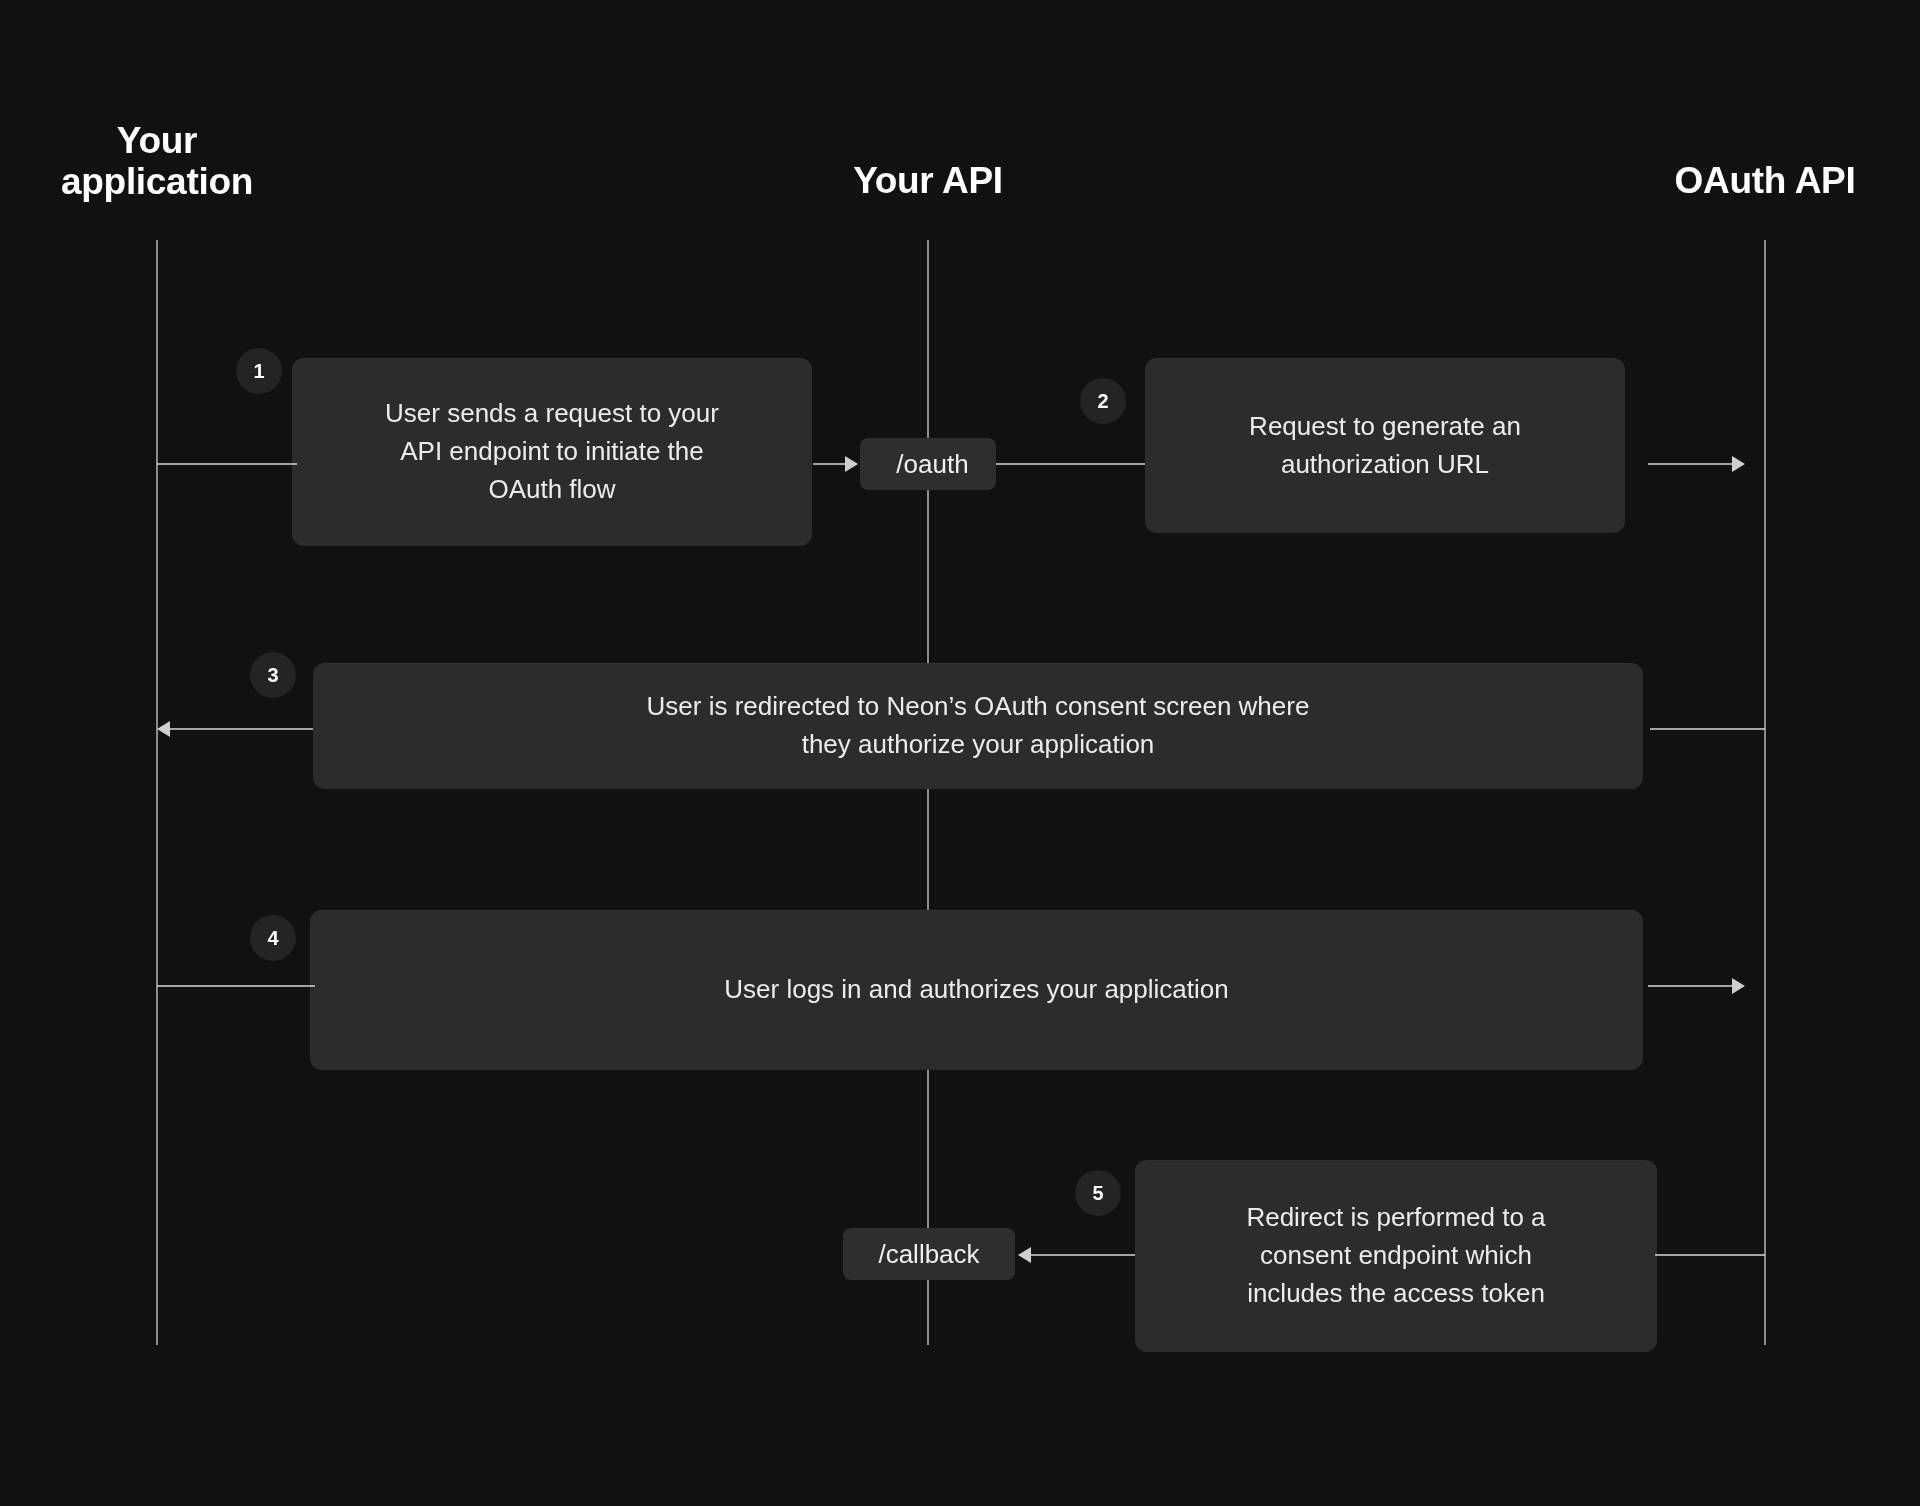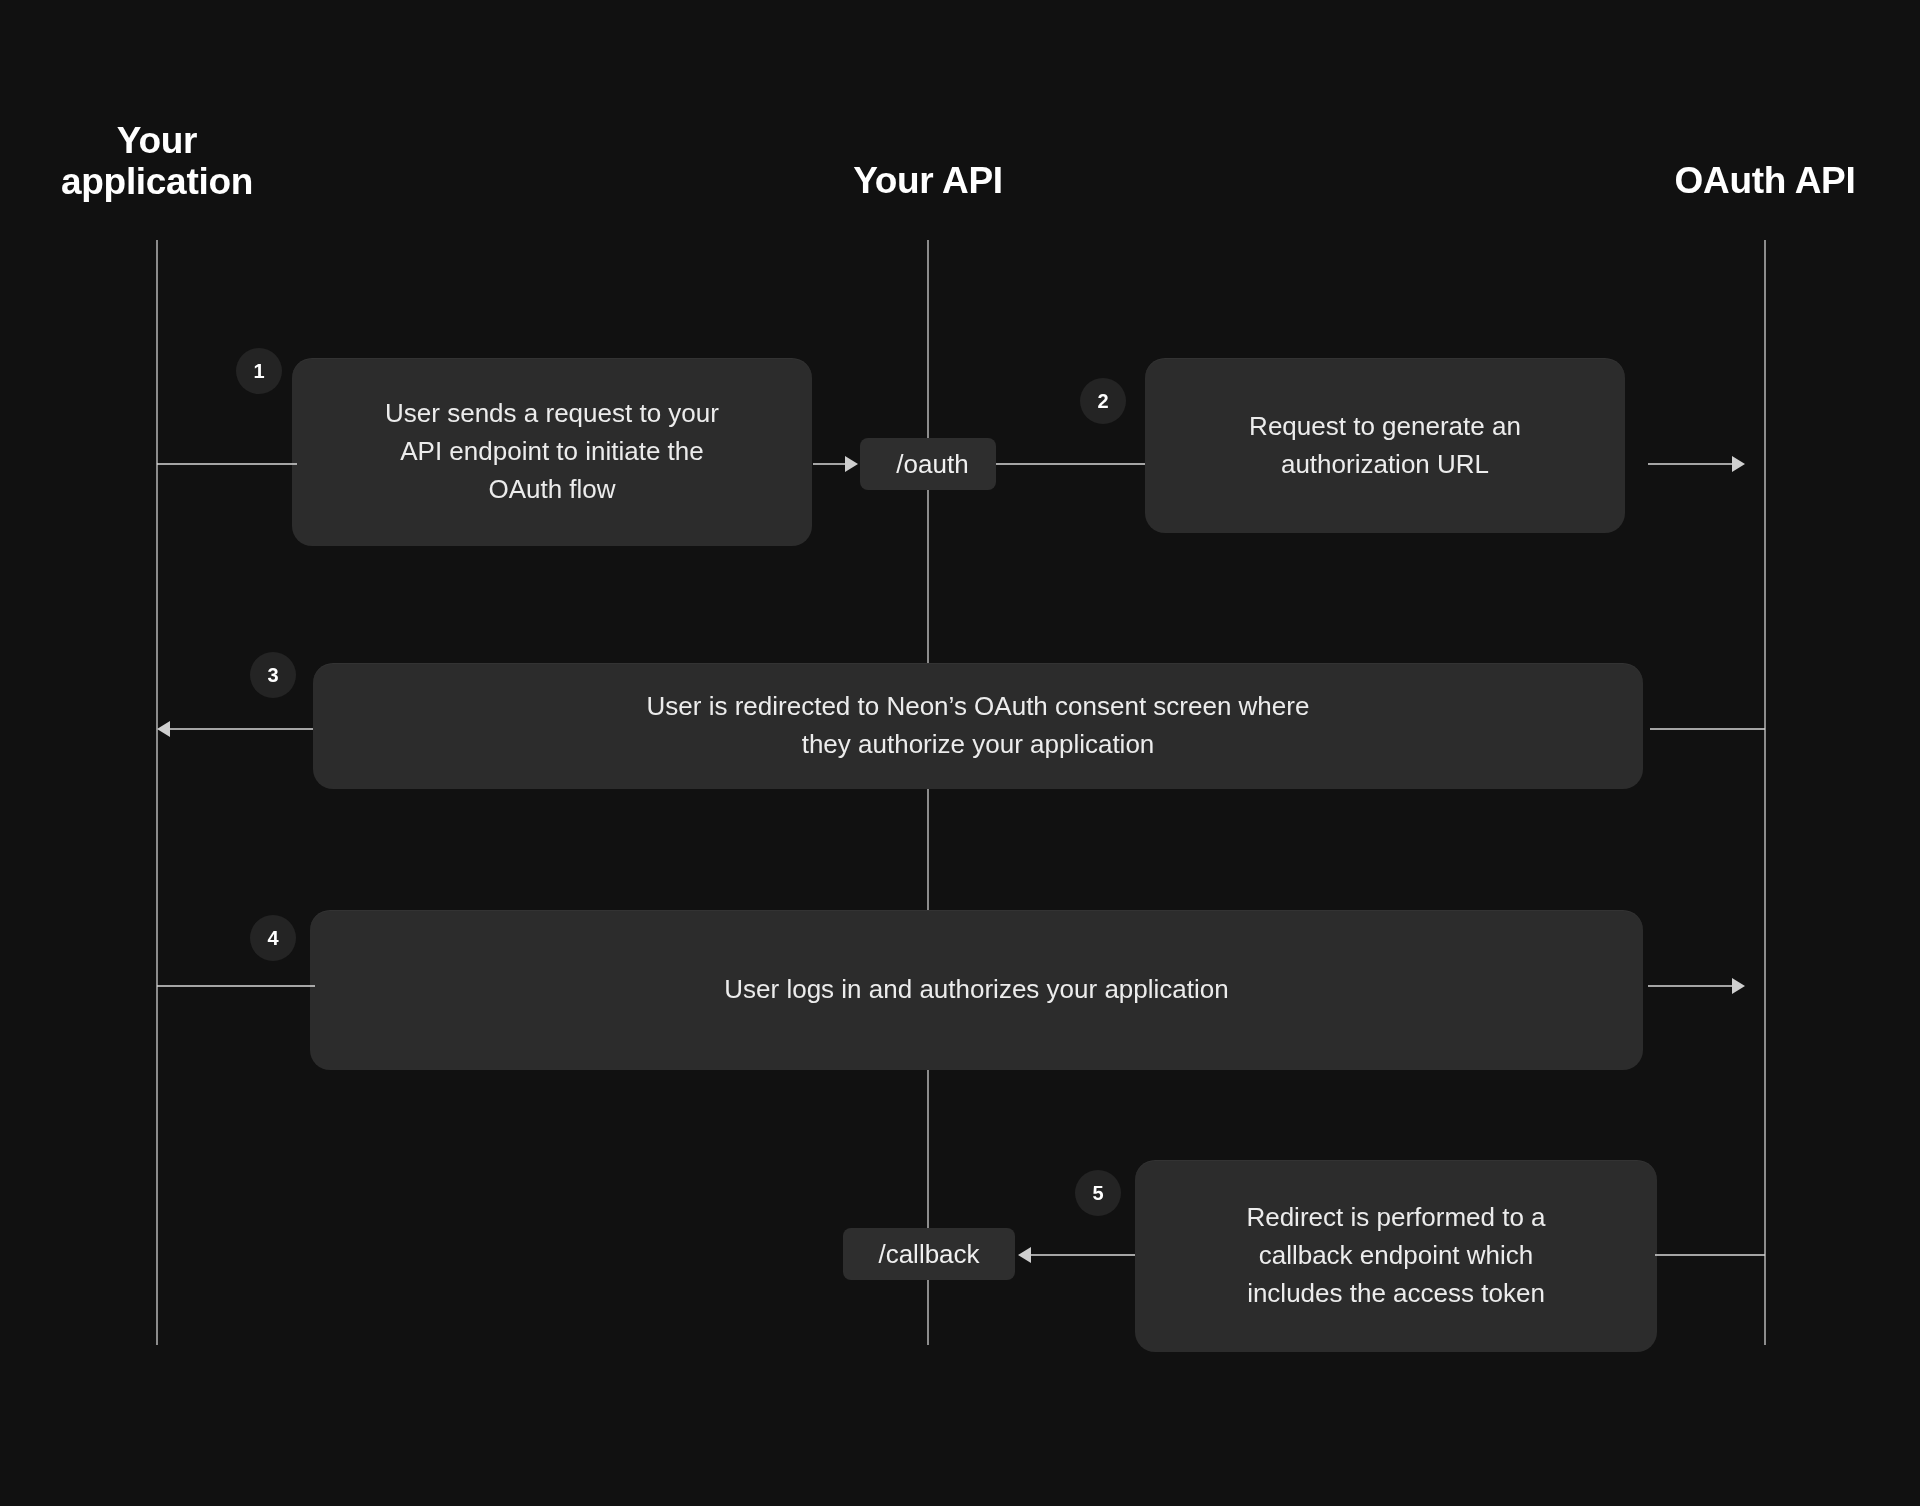--- a/index.html
+++ b/index.html
@@ -36,21 +36,21 @@
     position: absolute;
     width: 2px;
     background: #d8d8d8;
     opacity: 0.62;
   }
 
   
   .msg-box {
     position: absolute;
     background: #2c2c2c;
-    border-radius: 20px;
+    border-radius: 12px;
     color: #ececec;
     display: flex;
     align-items: center;
     justify-content: center;
     text-align: center;
     font-size: 26px;
     line-height: 1.45;
     padding: 14px 26px;
     box-shadow: inset 0 1px 0 rgba(255,255,255,0.035);
   }
@@ -178,19 +178,19 @@
     <span>/callback</span>
   </div>
 
   <div class="arrowhead left" style="left:1018px; top:1247px;"></div>
   <div class="conn" style="left:1030px; top:1254px; width:105px;"></div>
 
   <div class="badge" style="left:1075px; top:1170px;">5</div>
 
   <div class="msg-box" style="left:1135px; top:1160px; width:522px; height:192px;">
     <span class="msg-text">Redirect is performed to a
-callback endpoint which
+consent endpoint which
 includes the access token</span>
   </div>
 
   <div class="conn" style="left:1655px; top:1254px; width:110px;"></div>
 
 </div>
 
 </body></html>

